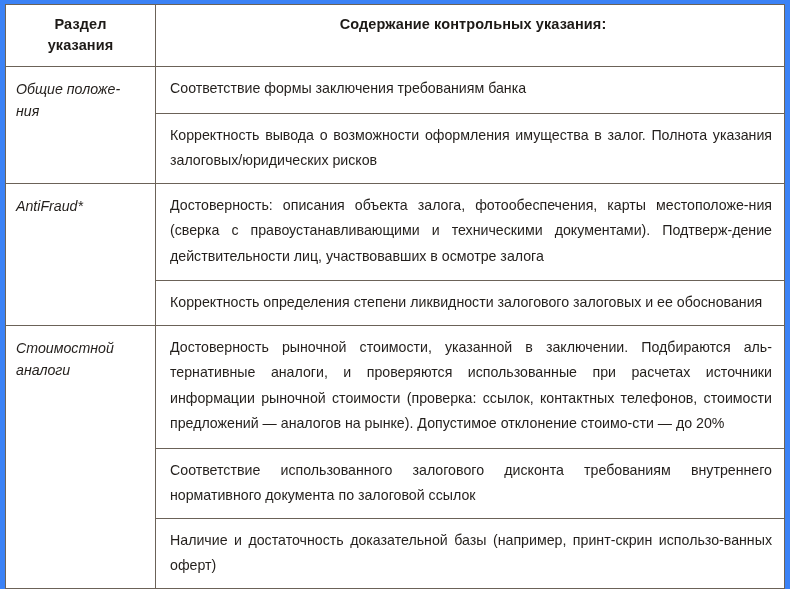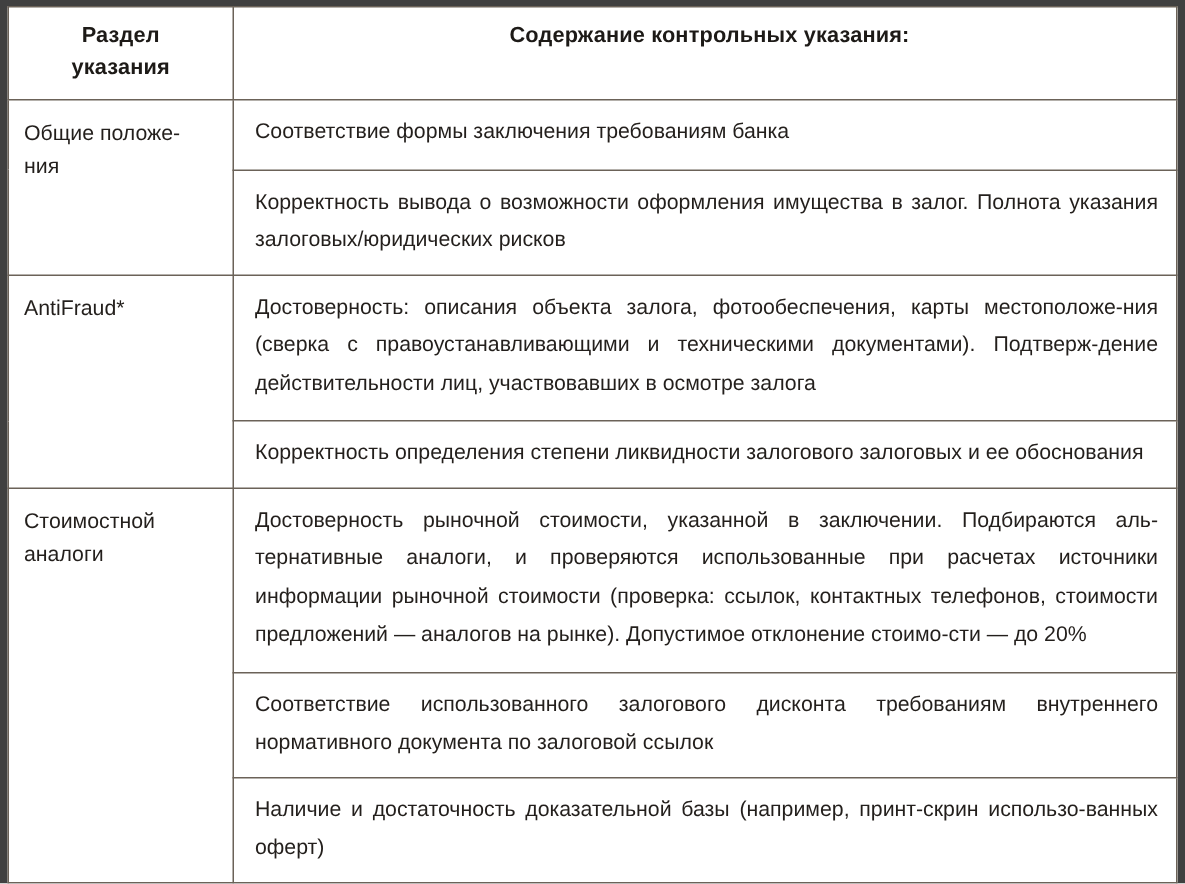--- a/index.html
+++ b/index.html
@@ -13,21 +13,21 @@
     height: 589px;
     font-family: "Liberation Sans", "DejaVu Sans", sans-serif;
     color: #231f1c;
     overflow: hidden;
   }
 
   .sheet {
     position: relative;
     width: 790px;
     height: 589px;
-    background: #404040;
+    background: #3b82f6;
   }
 
   table.control-table {
     position: absolute;
     left: 5px;
     top: 4px;
     width: 779px;
     border-collapse: collapse;
     table-layout: fixed;
     background: #ffffff;
@@ -62,20 +62,21 @@
   }
 
   
   td.section-cell {
     font-size: 14.2px;
     line-height: 22px;
     padding: 11px 6px 10px 10px;
     color: #231f1c;
     word-break: break-word;
     hyphens: manual;
+    font-style: italic;
   }
 
   
   td.content-cell {
     font-size: 14.2px;
     line-height: 25.5px;
     padding: 9px 12px 9px 14px;
     color: #231f1c;
     text-align: justify;
     text-justify: inter-word;

